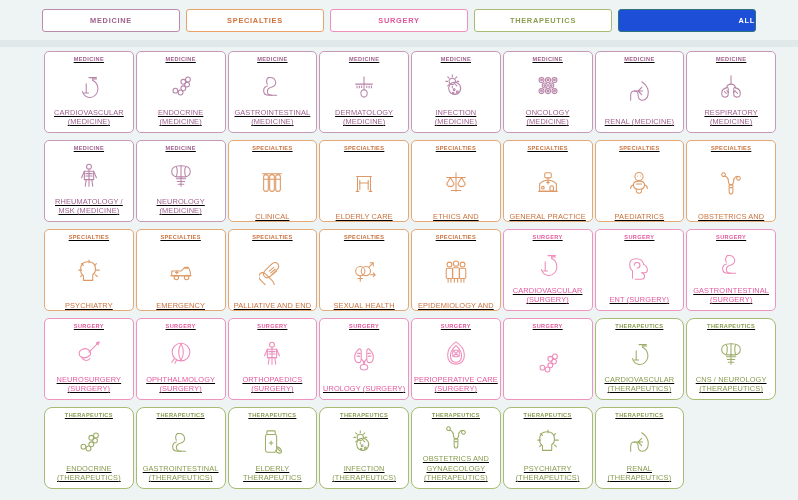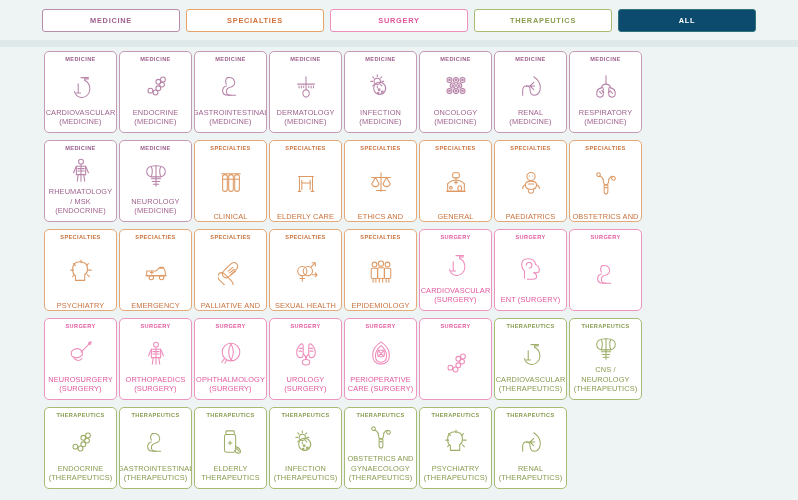--- a/index.html
+++ b/index.html
@@ -39,44 +39,46 @@
     font-weight: 700;
     cursor: pointer;
     user-select: none;
     white-space: nowrap;
   }
   .filter-tab.medicine     { border-color: #b98cab; color: #9e5f8c; }
   .filter-tab.specialties  { border-color: #e8a368; color: #d1713a; }
   .filter-tab.surgery      { border-color: #ee8fbe; color: #e0569a; }
   .filter-tab.therapeutics { border-color: #a9bb72; color: #8b9d50; }
   .filter-tab.all {
-    background: #0c4a6e;
+    background: #1d4ed8;
     border-color: #2f737b;
     color: #ffffff;
+    justify-content: flex-end;
   }
 
   #divider-band {
     position: absolute;
     left: 0; top: 40px;
     width: 798px;
     height: 7px;
     background: #dfe9ea;
   }
 
   
   #card-grid {
     position: absolute;
     left: 44px;
     top: 51px;
-    width: 598px;
+    width: 732px;
     display: grid;
     grid-template-columns: repeat(8, 1fr);
     grid-auto-rows: 82px;
     row-gap: 7px;
     column-gap: 2px;
+    text-decoration: underline;
   }
   .card {
     background: #ffffff;
     border: 1.3px solid #c59ab6;
     border-radius: 5px;
     display: flex;
     flex-direction: column;
     align-items: center;
     padding: 5px 2px 4px;
     cursor: pointer;
@@ -117,21 +119,21 @@
   .card.t-specialties  { border-color: #e5a877; gap: 16px; }
   .card.t-specialties .card-cat,
   .card.t-specialties .card-title { color: #c9713c; }
   .card.t-specialties .card-icon svg { stroke: #dd9a66; }
 
   .card.t-surgery      { border-color: #ef93c0; }
   .card.t-surgery .card-cat,
   .card.t-surgery .card-title { color: #e2589e; }
   .card.t-surgery .card-icon svg { stroke: #ee8cbb; }
 
-  .card.t-therapeutics { border-color: #a7bb72; }
+  .card.t-therapeutics { border-color: #a7bb72; border-radius: 8px; }
   .card.t-therapeutics .card-cat,
   .card.t-therapeutics .card-title { color: #879a4e; }
   .card.t-therapeutics .card-icon svg { stroke: #9dae69; }
 </style>
 </head>
 <body>
 
 <div id="filter-bar">
     <div class="filter-tab medicine">
       <span>MEDICINE</span>
@@ -266,21 +268,21 @@
       <div class="card-icon">
         <svg width="26" height="26" viewBox="0 0 28 28" fill="none" stroke-width="1.15" stroke-linecap="round" stroke-linejoin="round">
           <circle cx="14" cy="5" r="2.6"></circle>
           <path d="M9 10 h10 v9 h-10z"></path>
           <path d="M14 8 v18"></path>
           <path d="M9 10 l-3 7 M19 10 l3 7"></path>
           <path d="M11 19 l-1 7 M17 19 l1 7"></path>
           <path d="M10.5 12.5 h7 M10.5 15 h7"></path>
         </svg>
       </div>
-      <div class="card-title">RHEUMATOLOGY / MSK (ENDOCRINE)</div>
+      <div class="card-title">RHEUMATOLOGY / MSK (MEDICINE)</div>
     </div>
     <div class="card t-medicine">
       <div class="card-cat">MEDICINE</div>
       <div class="card-icon">
         <svg width="26" height="26" viewBox="0 0 28 28" fill="none" stroke-width="1.15" stroke-linecap="round" stroke-linejoin="round">
           <path d="M4 10 q0 -6 10 -6 q10 0 10 6 q0 5 -5 6 h-10 q-5 -1 -5 -6z"></path>
           <path d="M14 4 v12 M9 5.5 q2 4 0 10 M19 5.5 q-2 4 0 10"></path>
           <path d="M14 16 v10"></path>
           <path d="M9 18 h10 M10 21 h8 M11 24 h6"></path>
         </svg>
@@ -458,62 +460,63 @@
     </div>
     <div class="card t-surgery">
       <div class="card-cat">SURGERY</div>
       <div class="card-icon">
         <svg width="26" height="26" viewBox="0 0 28 28" fill="none" stroke-width="1.15" stroke-linecap="round" stroke-linejoin="round">
           <path d="M10 5 q7 -1 8 5 q0 4 -4 5 q-5 1 -5 5 q0 4 5 4"></path>
           <path d="M9 14 q-4 1 -4 5 q0 5 6 5 h8"></path>
           <path d="M10 5 q-3 3 -1 7"></path>
         </svg>
       </div>
+      <div class="card-title">GASTROINTESTINAL (SURGERY)</div>
     </div>
     <div class="card t-surgery">
       <div class="card-cat">SURGERY</div>
       <div class="card-icon">
         <svg width="26" height="26" viewBox="0 0 28 28" fill="none" stroke-width="1.15" stroke-linecap="round" stroke-linejoin="round">
           <path d="M4 17 q-2 -5 3 -7 q5 -2 8 2 q2 4 -2 6 q-6 3 -9 -1z"></path>
           <path d="M6 18 q1 4 5 4 q3 0 4 -2"></path>
           <path d="M14 13 l10 -10"></path>
           <path d="M22 3 l3 -1 l-1 3z"></path>
         </svg>
       </div>
       <div class="card-title">NEUROSURGERY (SURGERY)</div>
+    </div>
+    <div class="card t-surgery">
+      <div class="card-cat">SURGERY</div>
+      <div class="card-icon">
+        <svg width="26" height="26" viewBox="0 0 28 28" fill="none" stroke-width="1.15" stroke-linecap="round" stroke-linejoin="round">
+          <circle cx="14" cy="13" r="9.5"></circle>
+          <path d="M14 4 q5 9 0 18 q-5 -9 0 -18z"></path>
+          <path d="M7 20 l-3 4 M9 22 l-1.5 3"></path>
+        </svg>
+      </div>
+      <div class="card-title">OPHTHALMOLOGY (SURGERY)</div>
     </div>
     <div class="card t-surgery">
       <div class="card-cat">SURGERY</div>
       <div class="card-icon">
         <svg width="26" height="26" viewBox="0 0 28 28" fill="none" stroke-width="1.15" stroke-linecap="round" stroke-linejoin="round">
           <circle cx="14" cy="5" r="2.6"></circle>
           <path d="M9 10 h10 v9 h-10z"></path>
           <path d="M14 8 v18"></path>
           <path d="M9 10 l-3 7 M19 10 l3 7"></path>
           <path d="M11 19 l-1 7 M17 19 l1 7"></path>
           <path d="M10.5 12.5 h7 M10.5 15 h7"></path>
         </svg>
       </div>
       <div class="card-title">ORTHOPAEDICS (SURGERY)</div>
     </div>
     <div class="card t-surgery">
       <div class="card-cat">SURGERY</div>
       <div class="card-icon">
         <svg width="26" height="26" viewBox="0 0 28 28" fill="none" stroke-width="1.15" stroke-linecap="round" stroke-linejoin="round">
-          <circle cx="14" cy="13" r="9.5"></circle>
-          <path d="M14 4 q5 9 0 18 q-5 -9 0 -18z"></path>
-          <path d="M7 20 l-3 4 M9 22 l-1.5 3"></path>
-        </svg>
-      </div>
-      <div class="card-title">OPHTHALMOLOGY (SURGERY)</div>
-    </div>
-    <div class="card t-surgery">
-      <div class="card-cat">SURGERY</div>
-      <div class="card-icon">
-        <svg width="26" height="26" viewBox="0 0 28 28" fill="none" stroke-width="1.15" stroke-linecap="round" stroke-linejoin="round">
           <path d="M9 4 q-5 4 -5 9 q0 6 4 6 q3 0 3 -4 v-8 q0 -3 -2 -3z"></path>
           <path d="M19 4 q5 4 5 9 q0 6 -4 6 q-3 0 -3 -4 v-8 q0 -3 2 -3z"></path>
           <path d="M7 9 h3 M6.5 12 h3 M21 9 h-3 M21.5 12 h-3"></path>
           <path d="M11 15 q3 2 3 6 M17 15 q-3 2 -3 6"></path>
           <path d="M14 21 q-4 0 -4 3 q0 3 4 3 q4 0 4 -3 q0 -3 -4 -3z"></path>
         </svg>
       </div>
       <div class="card-title">UROLOGY (SURGERY)</div>
     </div>
     <div class="card t-surgery">

